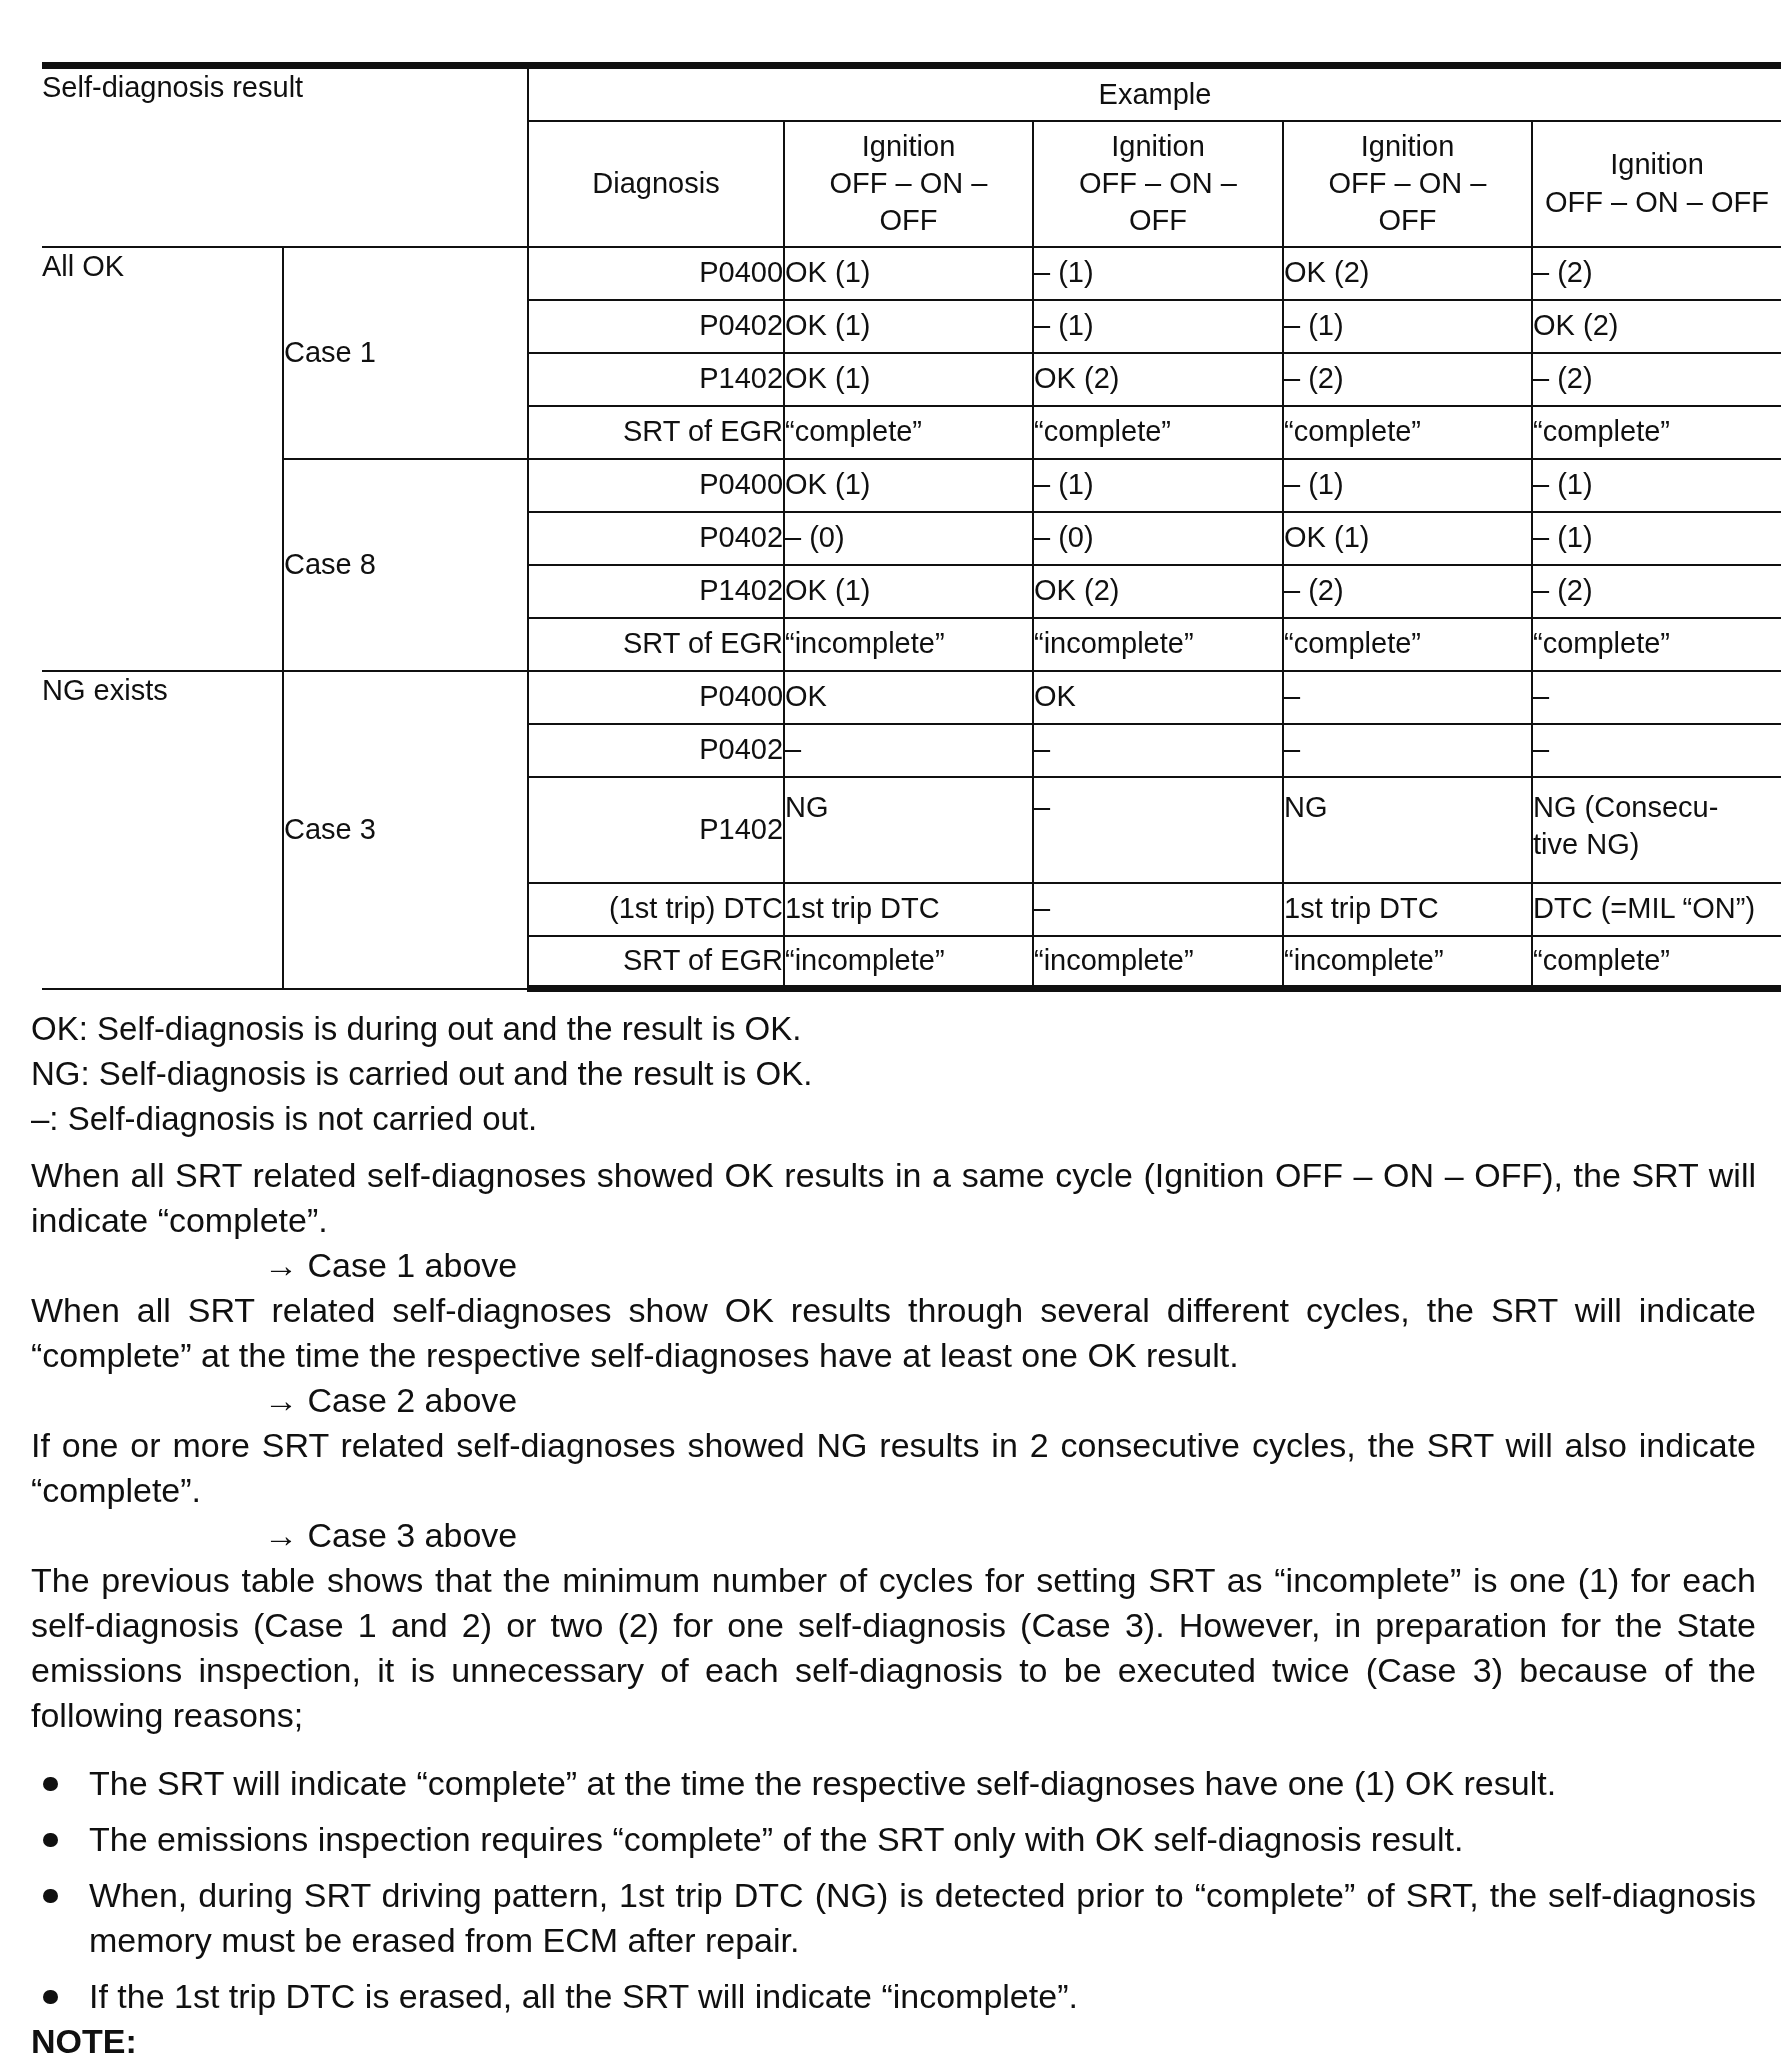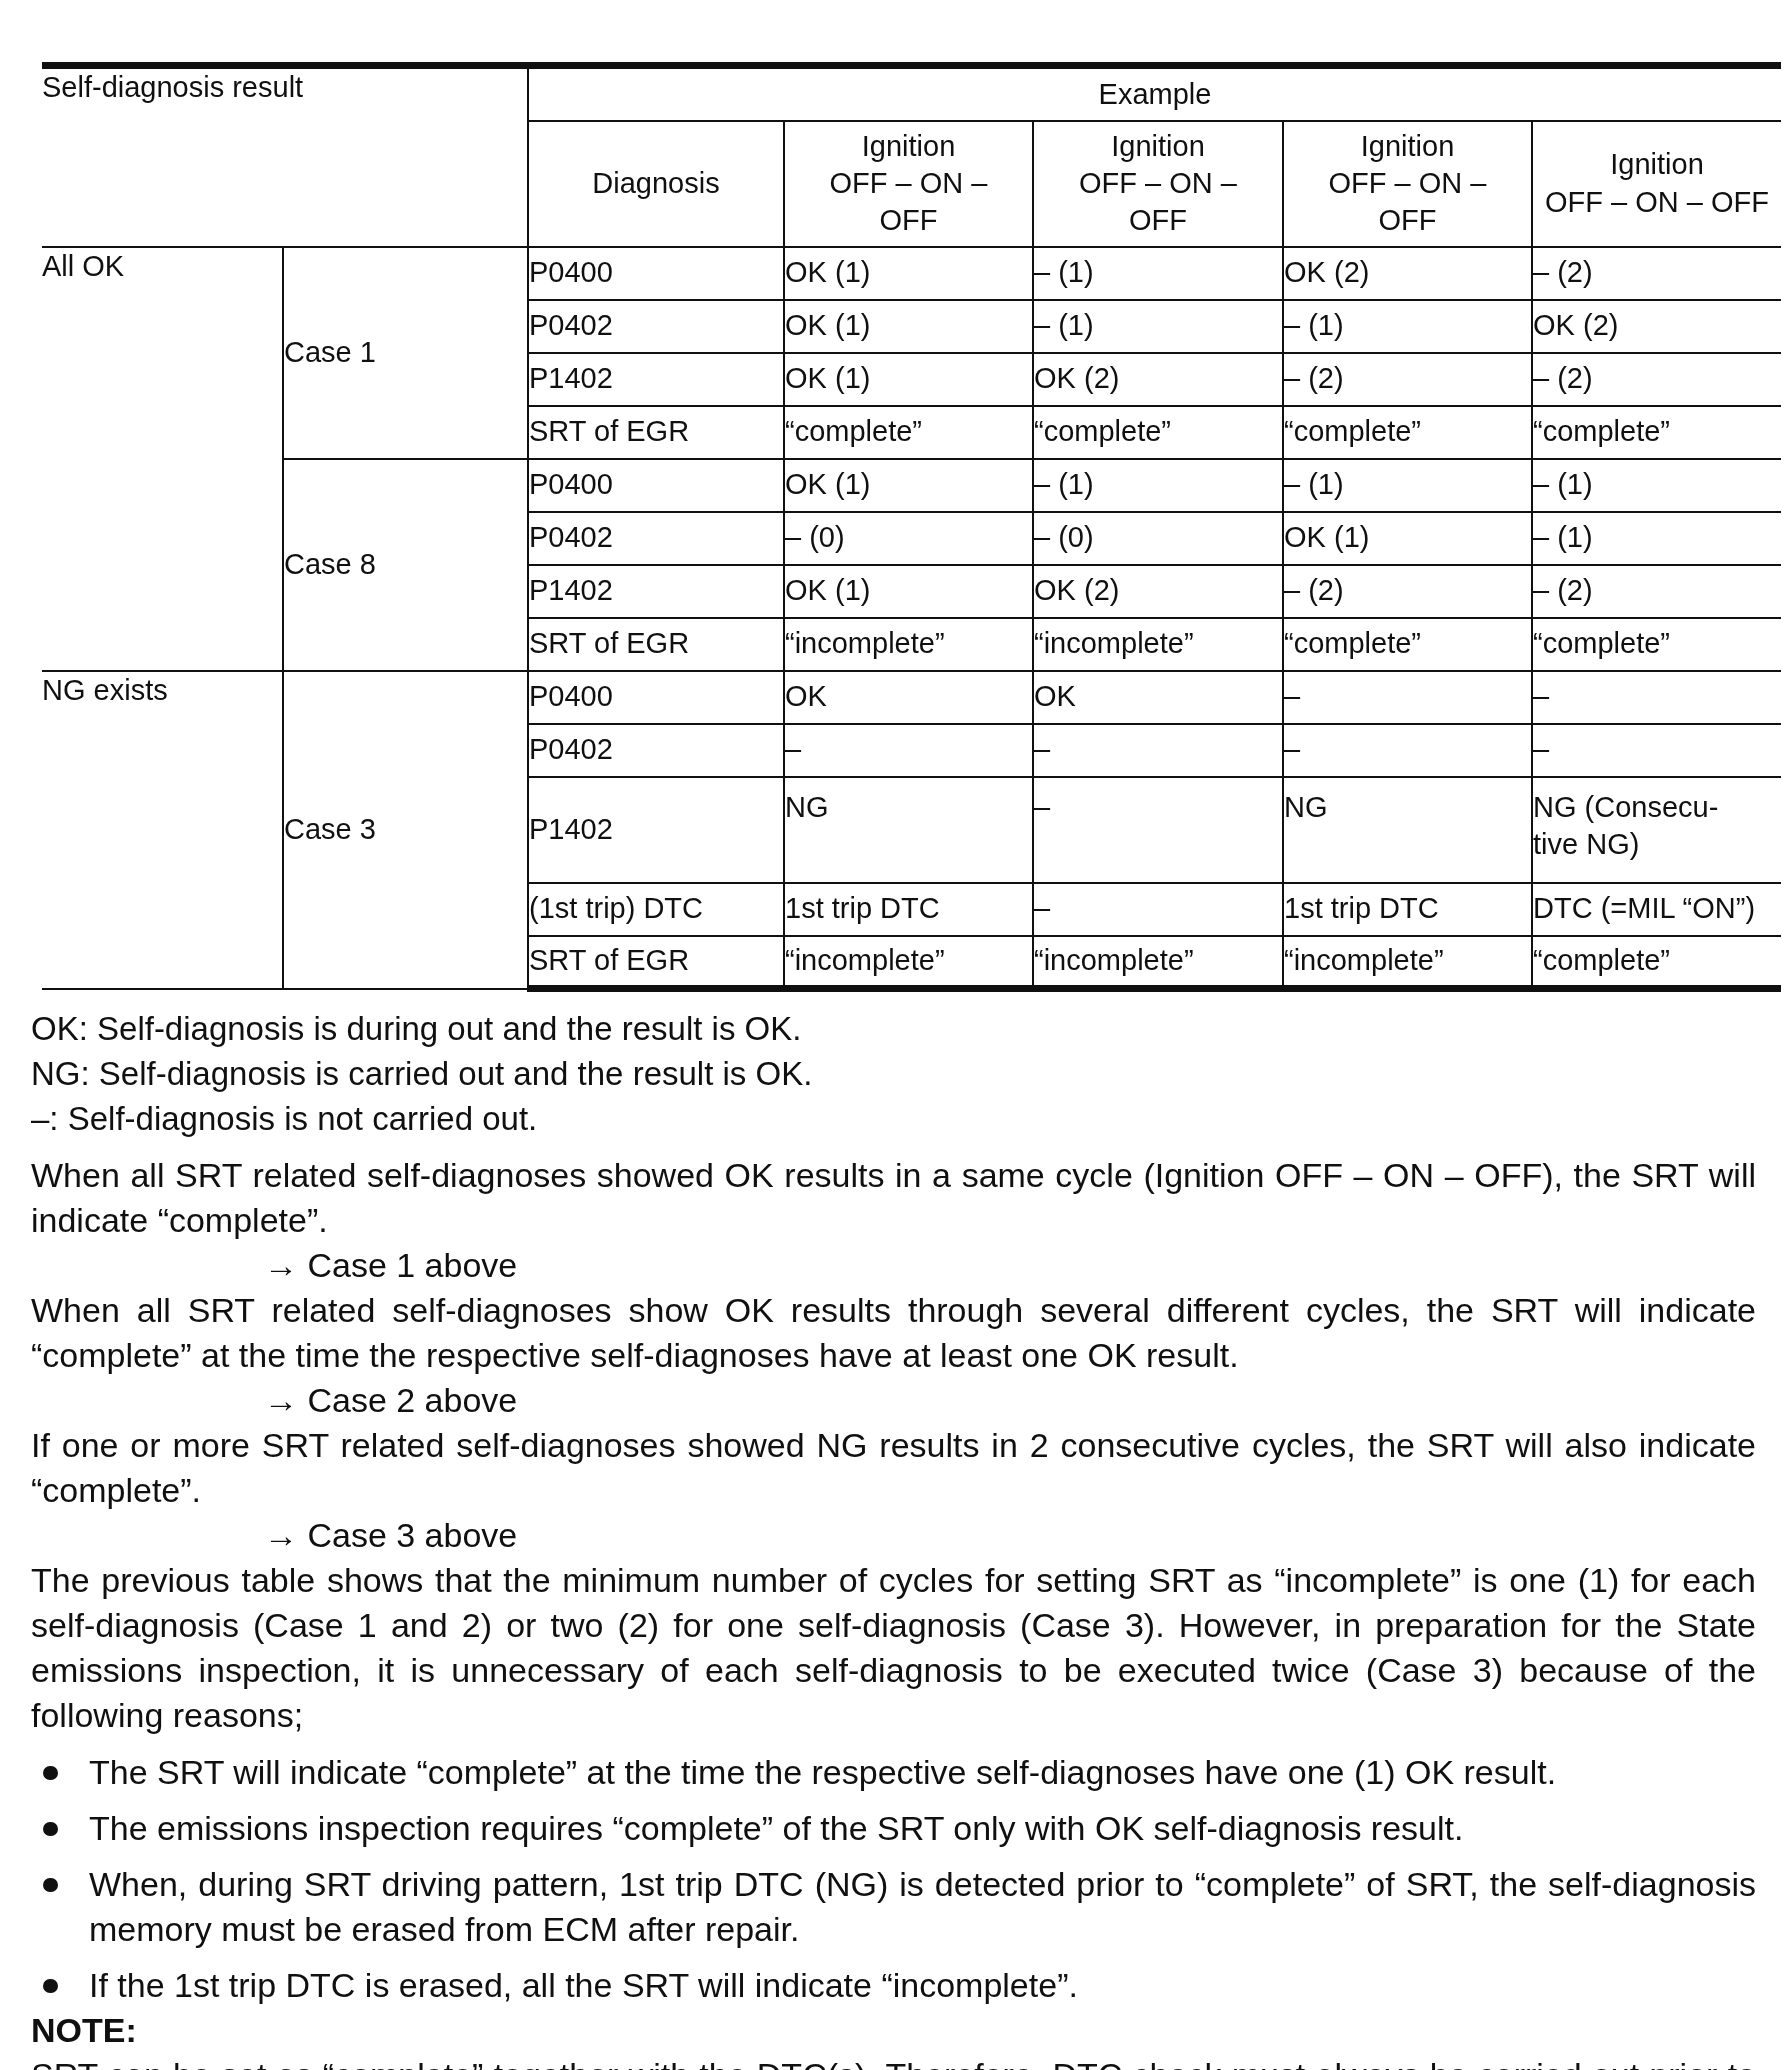--- a/index.html
+++ b/index.html
@@ -32,33 +32,33 @@
   tbody tr { height: 53px; }
   tbody tr.tall { height: 106px; }
 
   th.result-hdr { text-align: left; vertical-align: top; padding: 13.6px 0 0 17px; }
   th.example-hdr { text-align: center; vertical-align: middle; }
   th.diag-hdr { text-align: center; vertical-align: middle; }
   th.ign-hdr { text-align: center; vertical-align: middle; white-space: pre-line; }
 
   td.result { text-align: left; vertical-align: top; padding: 8.5px 0 0 17px; }
   td.case   { text-align: left; vertical-align: middle; }
-  td.diag   { text-align: left; vertical-align: middle; }
+  td.diag   { text-align: right; vertical-align: middle; }
   td.val    { text-align: left; vertical-align: middle; padding-left: 17px; white-space: pre-line; }
   tbody tr.tall td.val { vertical-align: top; padding-top: 11px; }
 
   
   .legend { margin: 13.6px 32px 0 31px; font-size: 33px; line-height: 45px; }
   .legend div { text-align: left; }
 
   .bodytext { margin: 12px 34px 0 31px; font-size: 34px; line-height: 45px; }
   .bodytext p { margin: 0; text-align: justify; }
   .case-ref { padding-left: 233px; line-height: 45px; }
 
-  .bullets { margin-top: 12px; }
+  .bullets { margin-top: 23px; }
   .bullet { display: flex; margin-top: 11px; }
   .bullet .dot {
     flex: none; width: 14.5px; height: 14.5px; border-radius: 50%;
     background: #101010; margin: 16px 31.5px 0 12px;
   }
   .bullet .bullet-text { flex: 1; text-align: justify; }
 
   .note-heading { font-weight: bold; margin-top: 12px; text-align: left; }
 </style>
 </head>

